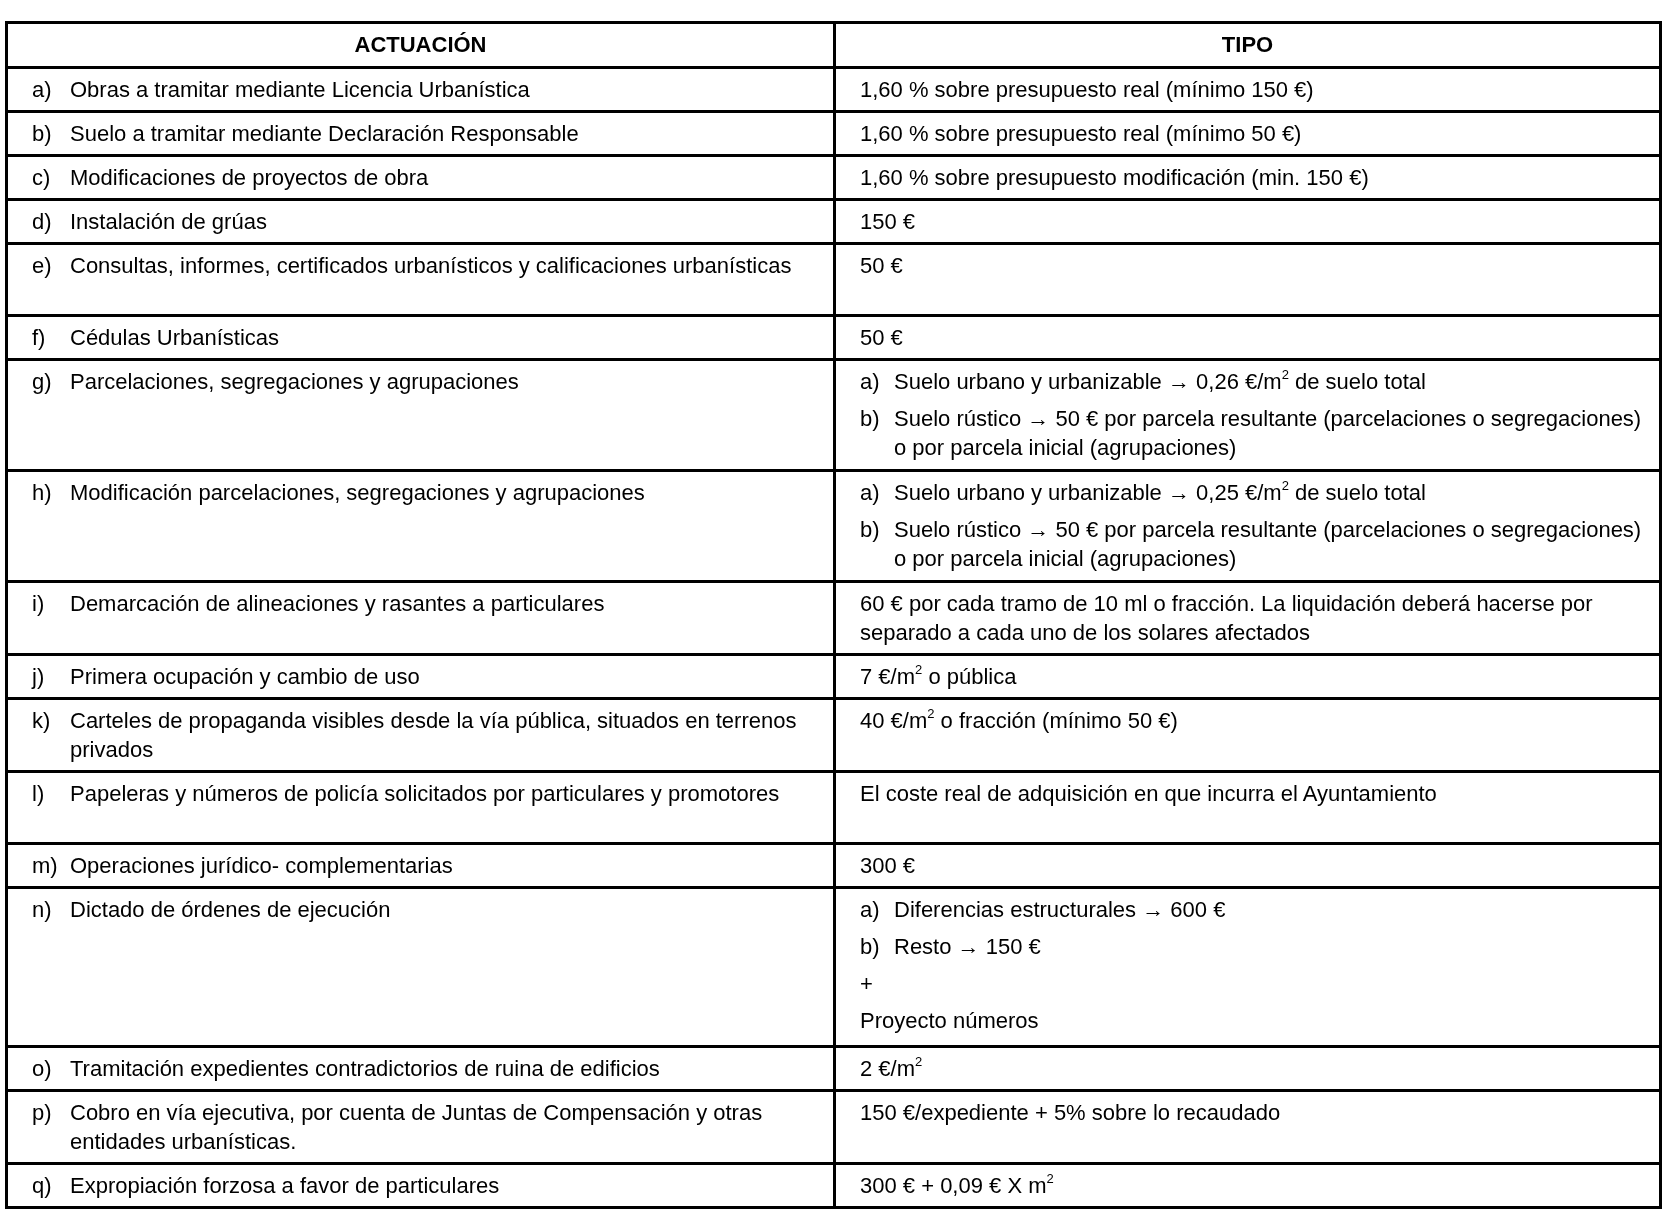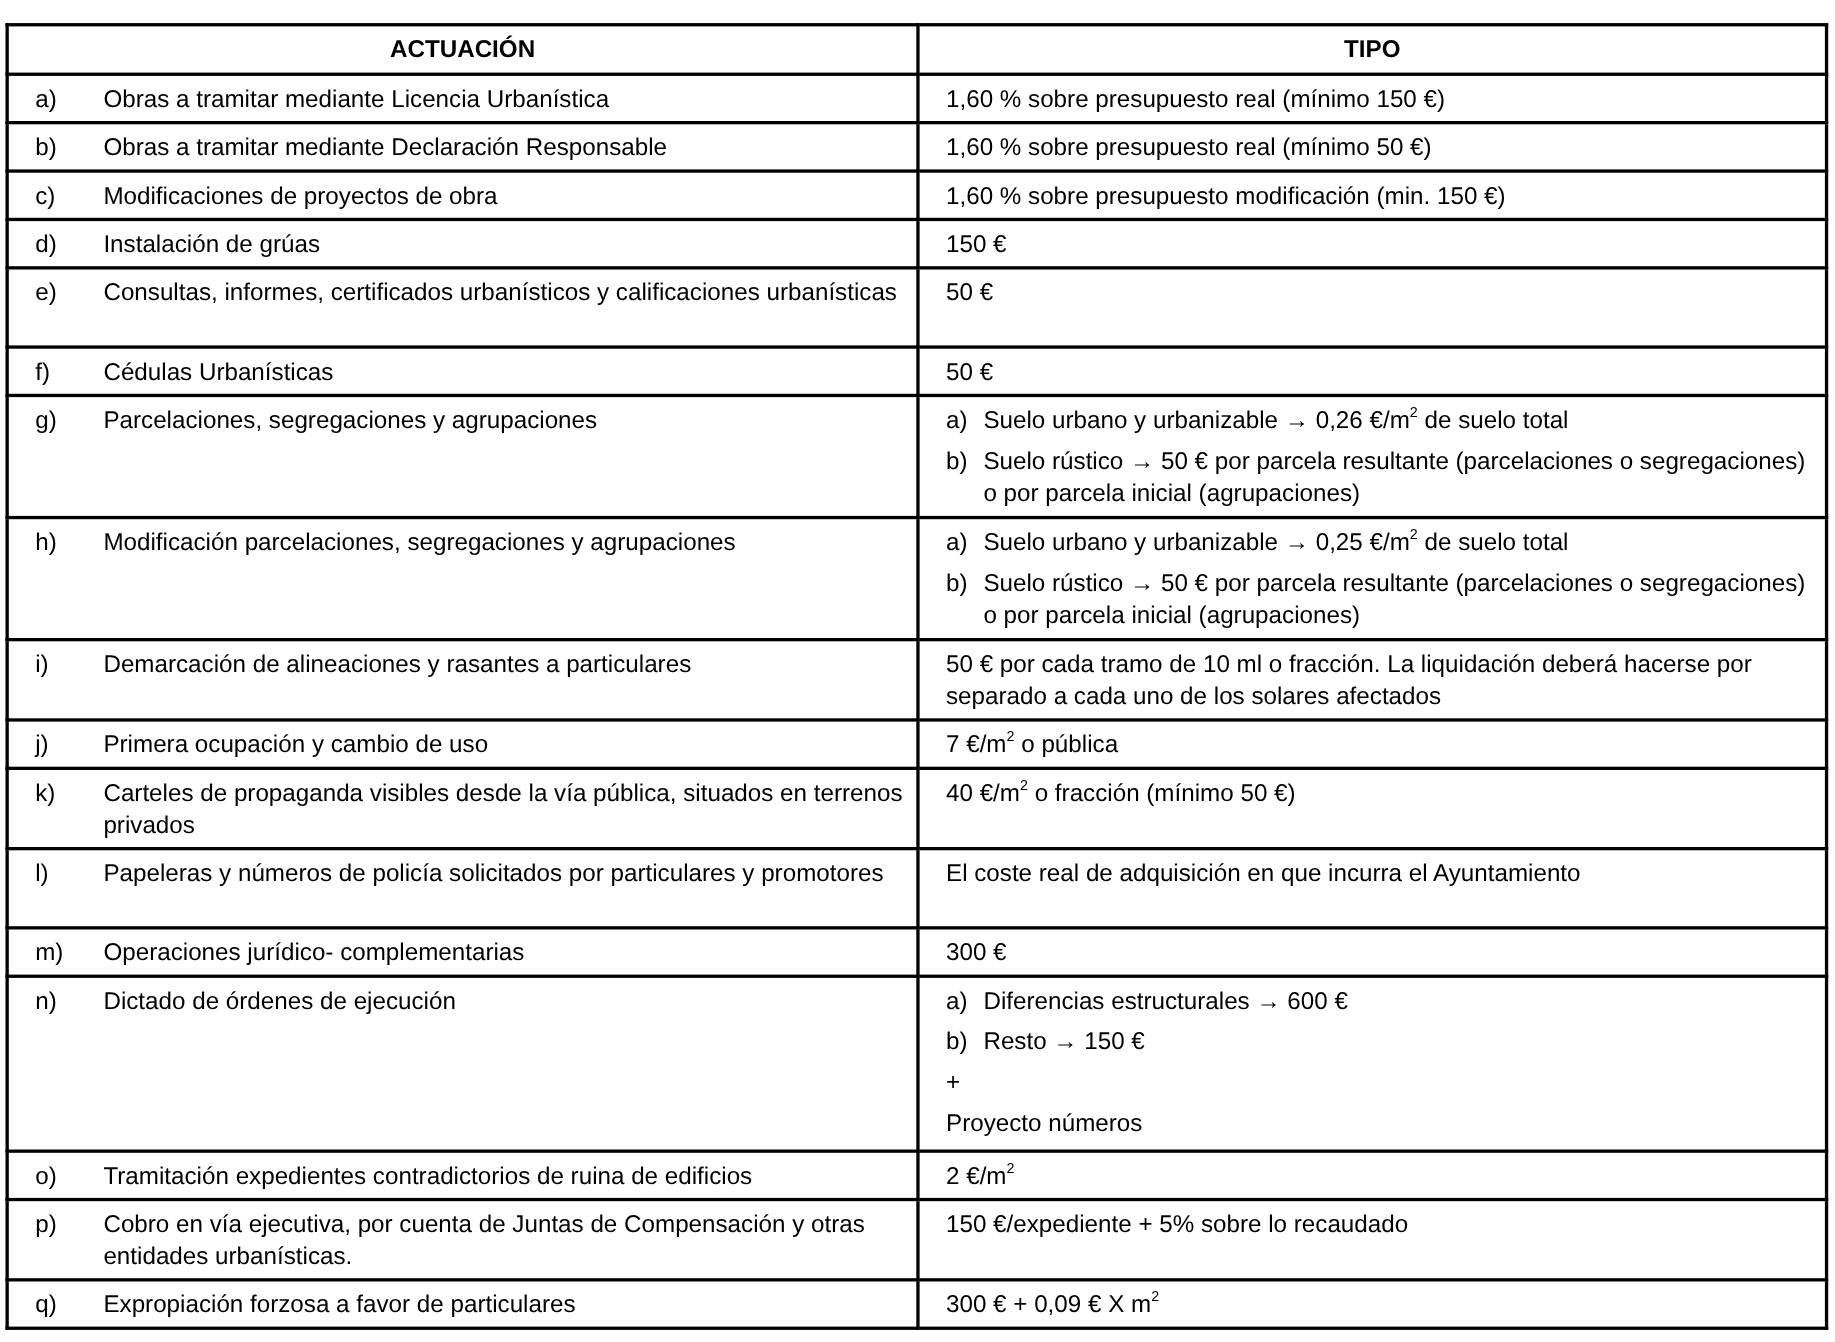--- a/index.html
+++ b/index.html
@@ -14,21 +14,21 @@
   table.tarifas col.c2 { width: 826px; }
   table.tarifas th, table.tarifas td {
     border: 3px solid #000; vertical-align: top; text-align: left;
     padding: 6px 10px 6px 24px;
   }
   table.tarifas th {
     font-weight: bold; text-align: center; padding: 6px 1px; height: 30px; margin-left: 20px;
   }
   .act { display: flex; }
   .act .lbl { width: 38px; flex: 0 0 38px; }
-  .act .txt { flex: 1; margin-left: 24px; }
+  .act .txt { flex: 1; }
   .sub { display: flex; margin-bottom: 8px; }
   .sub:last-child { margin-bottom: 0; }
   .sub .lbl { width: 34px; flex: 0 0 34px; }
   .sub .txt { flex: 1; }
   .plain { margin-top: 8px; }
   sup { font-size: 13px; line-height: 0; position: relative; top: -2px; }
 </style>
 </head>
 <body>
 
@@ -50,21 +50,21 @@
             <span class="lbl">a)</span>
             <span class="txt">Obras a tramitar mediante Licencia Urbanística</span>
           </div>
         </td>
         <td><span>1,60 % sobre presupuesto real (mínimo 150 €)</span></td>
       </tr>
       <tr style="height: 44px;">
         <td style="padding-left: 24px;">
           <div class="act">
             <span class="lbl">b)</span>
-            <span class="txt">Obras a tramitar mediante Declaración Responsable</span>
+            <span class="txt">Suelo a tramitar mediante Declaración Responsable</span>
           </div>
         </td>
         <td><span>1,60 % sobre presupuesto real (mínimo 50 €)</span></td>
       </tr>
       <tr style="height: 44px;">
         <td style="padding-left: 24px;">
           <div class="act">
             <span class="lbl">c)</span>
             <span class="txt">Modificaciones de proyectos de obra</span>
           </div>
@@ -134,21 +134,21 @@
           </div>
         </td>
       </tr>
       <tr style="height: 73px;">
         <td style="padding-left: 24px;">
           <div class="act">
             <span class="lbl">i)</span>
             <span class="txt">Demarcación de alineaciones y rasantes a particulares</span>
           </div>
         </td>
-        <td><span>50 € por cada tramo de 10 ml o fracción. La liquidación deberá hacerse por separado a cada uno de los solares afectados</span></td>
+        <td><span>60 € por cada tramo de 10 ml o fracción. La liquidación deberá hacerse por separado a cada uno de los solares afectados</span></td>
       </tr>
       <tr style="height: 44px;">
         <td style="padding-left: 24px;">
           <div class="act">
             <span class="lbl">j)</span>
             <span class="txt">Primera ocupación y cambio de uso</span>
           </div>
         </td>
         <td><span>7 €/m</span><sup>2</sup><span> o pública</span></td>
       </tr>

